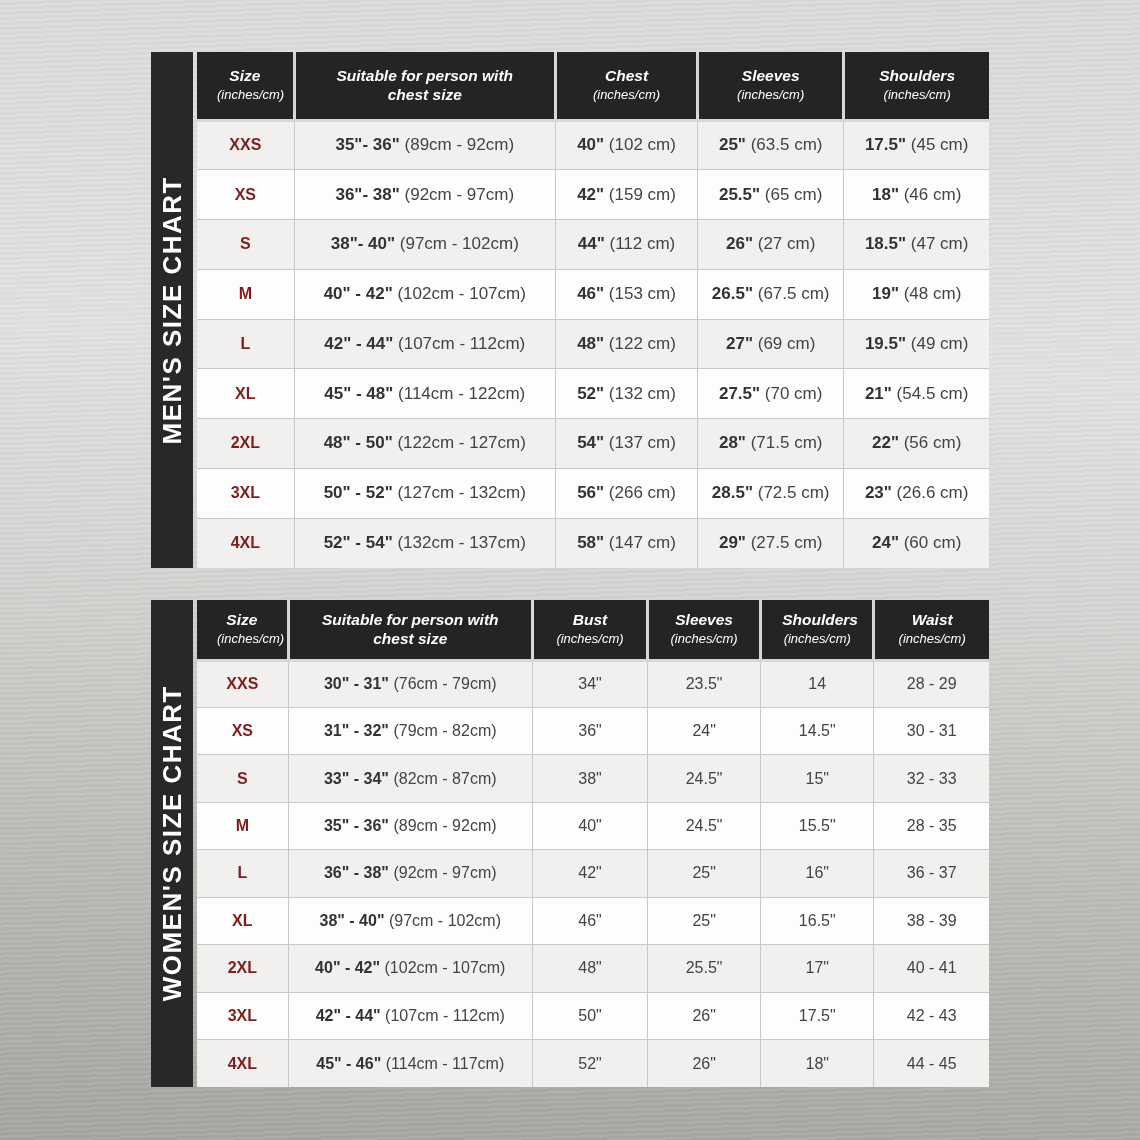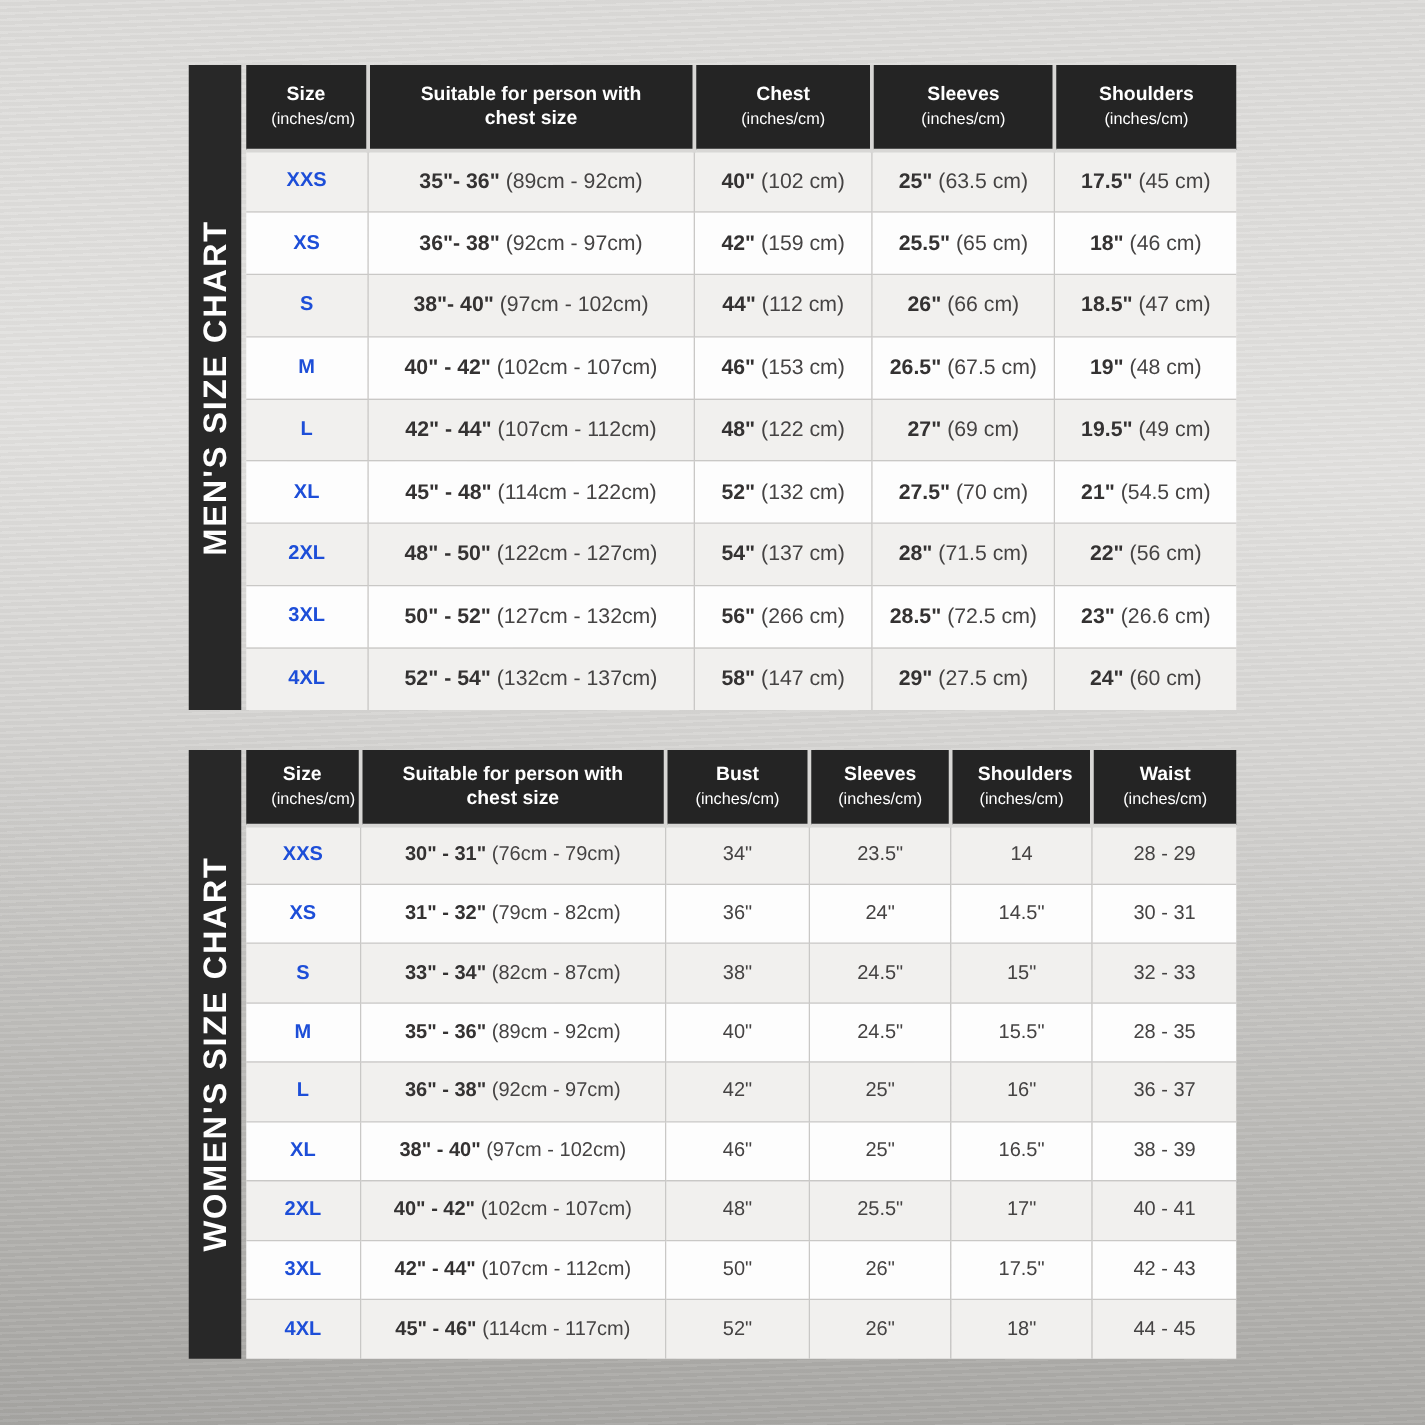--- a/index.html
+++ b/index.html
@@ -24,39 +24,39 @@
   table{
     border-collapse:collapse;table-layout:fixed;flex:1 1 auto;
     width:791px;
   }
   #mens-section table{height:516px;}
   #womens-section table{height:487px;}
   thead tr{height:68px;}
   #womens-section thead tr{height:60px;}
   th{
     background:var(--header-bg,#242424);color:#fff;vertical-align:middle;text-align:center;
-    border-right:3px solid #d8d7d5;border-bottom:3px solid #d8d7d5;padding:2px 20px;
+    border-right:3px solid #d8d7d5;border-bottom:3px solid #d8d7d5;padding:2px 20px;font-style:italic;
   }
   th:last-child{border-right:none;}
   .h-title{font-size:15.5px;font-weight:bold;line-height:1.25;}
   .h-sub{font-size:13px;font-weight:normal;line-height:1.3;margin-top:2px;}
   tbody tr{height:49.7px;}
   #womens-section tbody tr{height:42.6px;}
   tbody tr:nth-child(odd) td{background:var(--row-stripe,#f1f0ee);}
   tbody tr:nth-child(even) td{background:#fdfdfd;}
   td{
     text-align:center;vertical-align:middle;
     border:1px solid #c9c8c6;border-top:none;
     color:#454343;font-size:17px;padding:0 3px;
   }
   td:first-child{border-left:none;}
   td:last-child{border-right:none;}
   tbody tr:last-child td{border-bottom:none;}
   #womens-section td{font-size:16px;}
-  td.size-cell{font-weight:bold;font-size:16px;color:#1d4ed8;}
+  td.size-cell{font-weight:bold;font-size:16px;color:#7f1d1d;}
   td .b{font-weight:bold;color:#343232;}
   td .r{font-weight:normal;}
 </style>
 </head>
 <body style="--banner-bg: #282828; --header-bg: #242424; --row-stripe: #f1f0ee; --banner-text: #ffffff; --body-text: #454343;">
 
 <div>
 
   <section class="chart-section" id="mens-section">
     <div class="banner">
@@ -105,21 +105,21 @@
             <td class="size-cell">XS</td>
             <td><span class="b">36"- 38"</span> <span class="r">(92cm - 97cm)</span></td>
             <td><span class="b">42"</span> <span class="r">(159 cm)</span></td>
             <td><span class="b">25.5"</span> <span class="r">(65 cm)</span></td>
             <td><span class="b">18"</span> <span class="r">(46 cm)</span></td>
           </tr>
           <tr>
             <td class="size-cell">S</td>
             <td><span class="b">38"- 40"</span> <span class="r">(97cm - 102cm)</span></td>
             <td><span class="b">44"</span> <span class="r">(112 cm)</span></td>
-            <td><span class="b">26"</span> <span class="r">(66 cm)</span></td>
+            <td><span class="b">26"</span> <span class="r">(27 cm)</span></td>
             <td><span class="b">18.5"</span> <span class="r">(47 cm)</span></td>
           </tr>
           <tr>
             <td class="size-cell">M</td>
             <td><span class="b">40" - 42"</span> <span class="r">(102cm - 107cm)</span></td>
             <td><span class="b">46"</span> <span class="r">(153 cm)</span></td>
             <td><span class="b">26.5"</span> <span class="r">(67.5 cm)</span></td>
             <td><span class="b">19"</span> <span class="r">(48 cm)</span></td>
           </tr>
           <tr>

